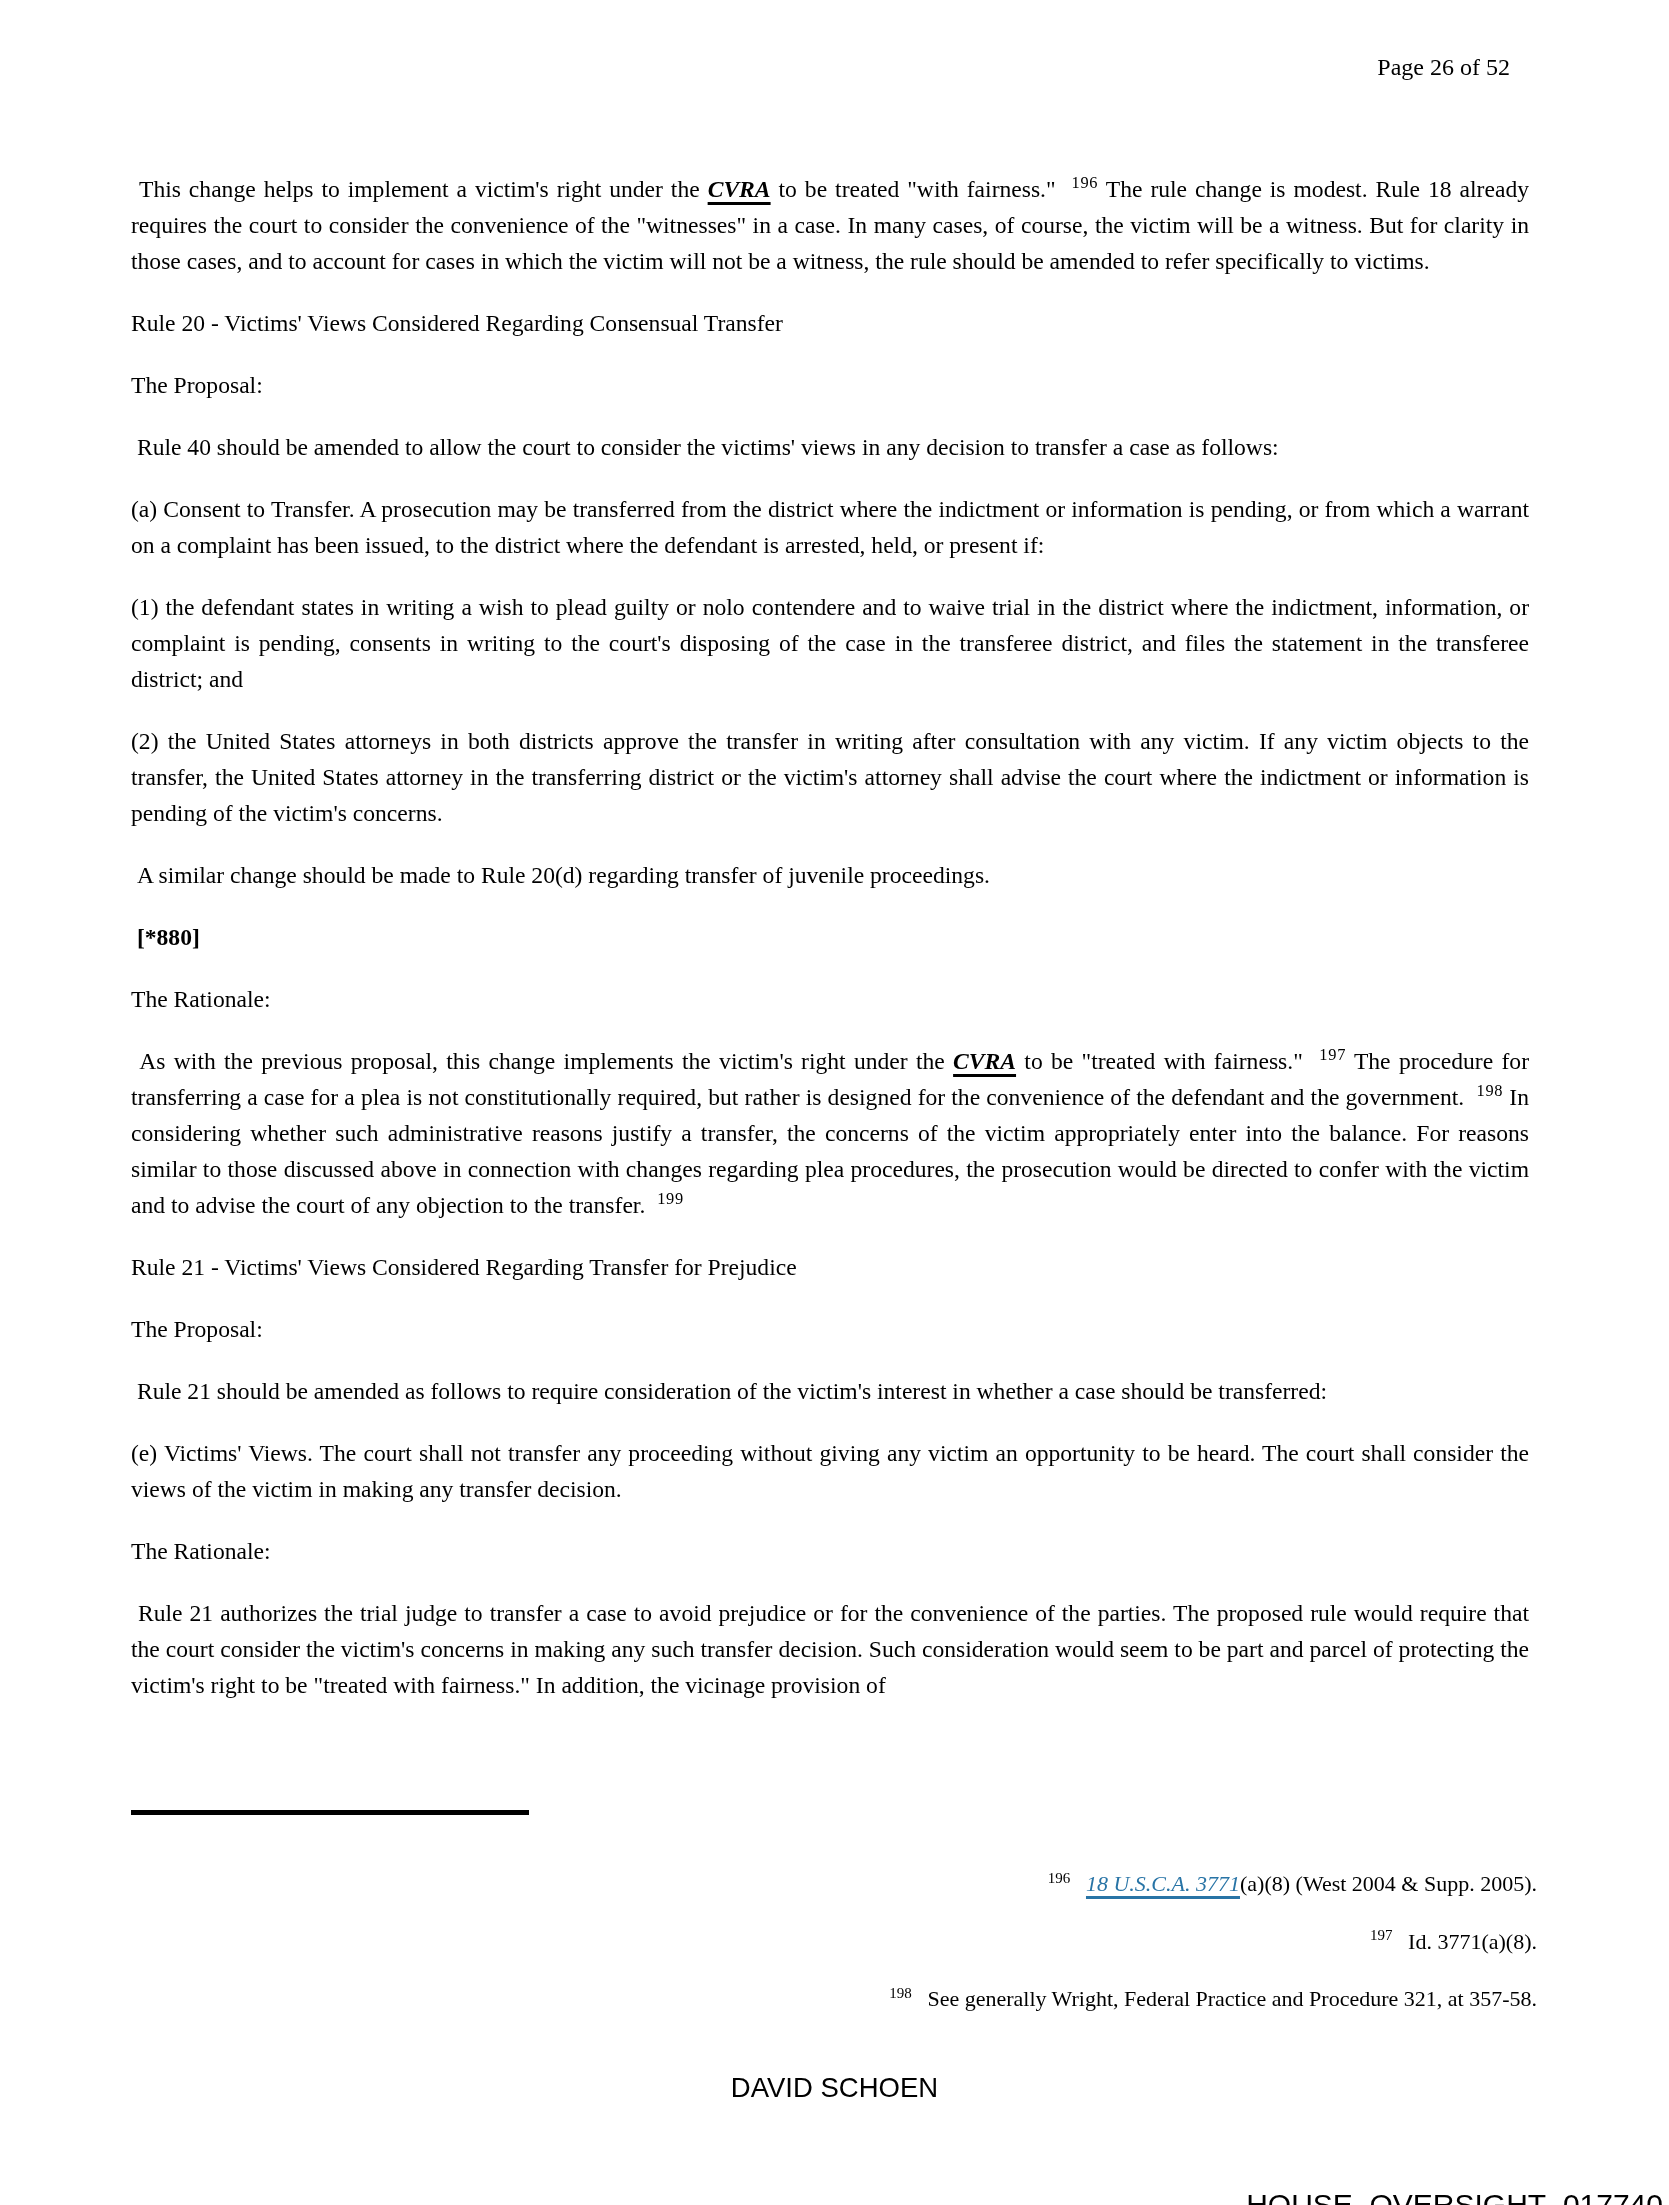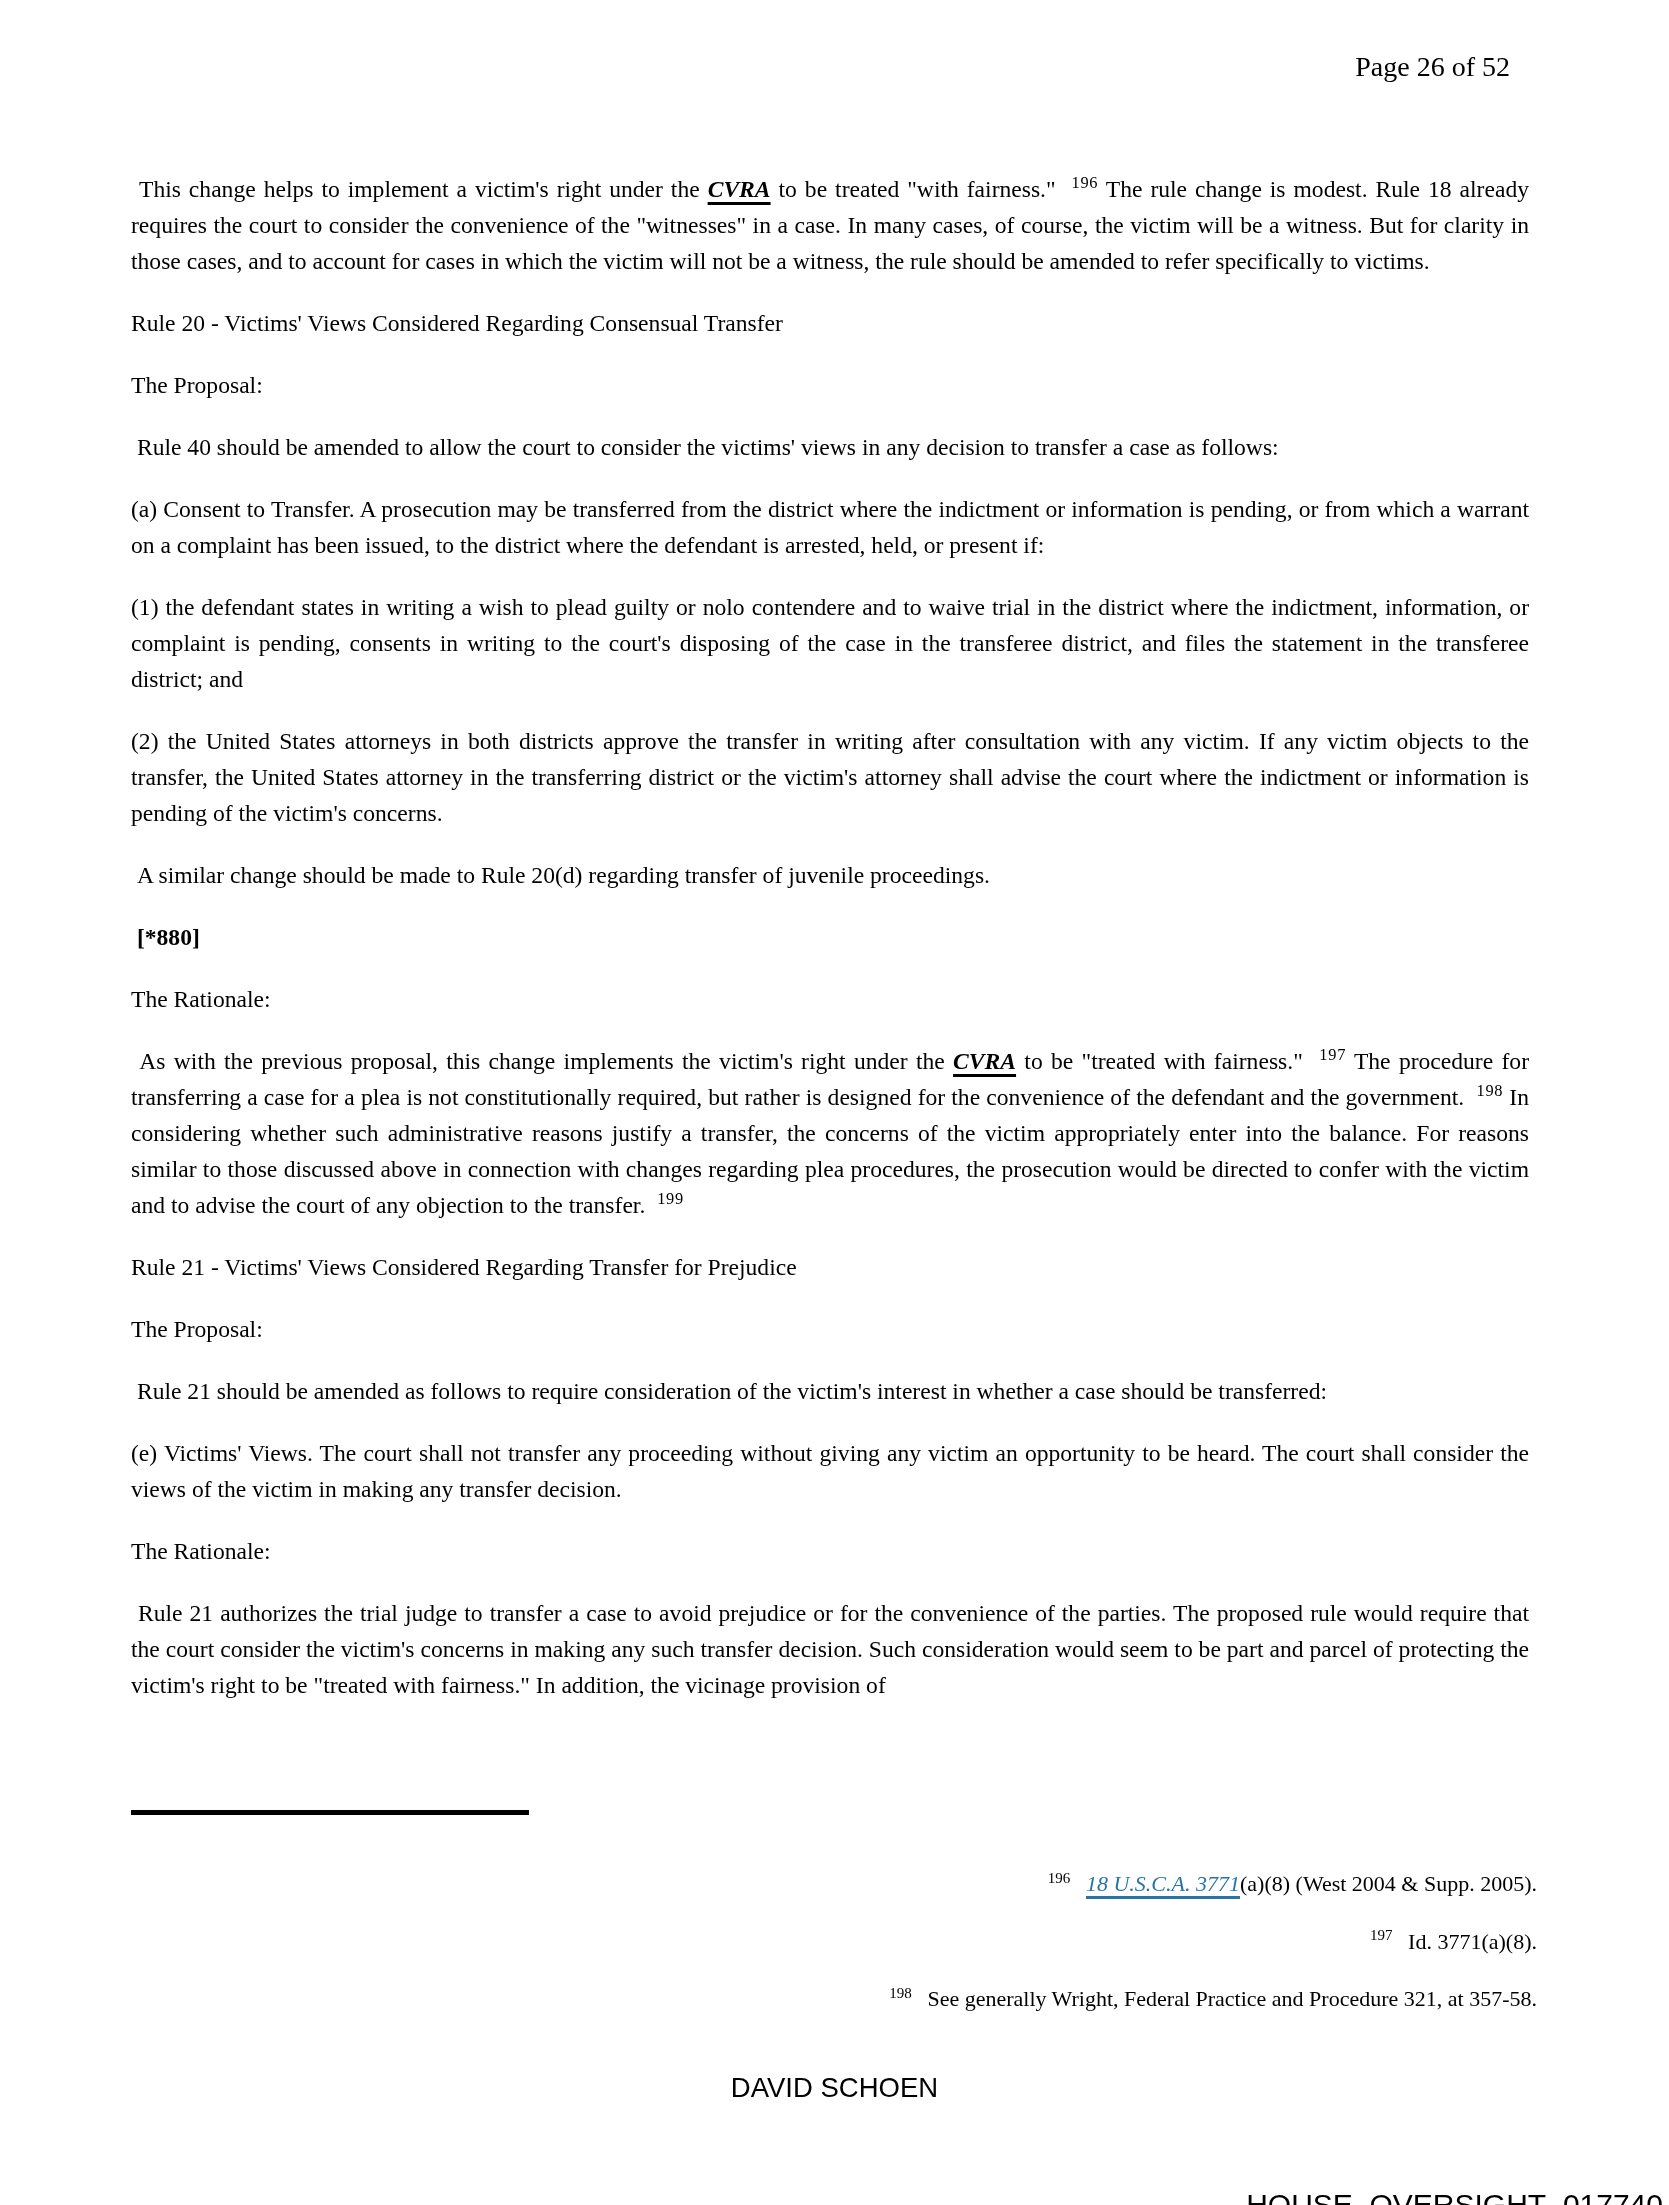--- a/index.html
+++ b/index.html
@@ -13,21 +13,21 @@
     height: 2205px;
     background: #ffffff;
     color: #000000;
     font-family: "Liberation Serif", serif;
     overflow: hidden;
   }
   .page-num {
     position: absolute;
     top: 52px;
     right: 159px;
-    font-size: 28px;
+    font-size: 24px;
     line-height: 30px;
   }
   .citation {
     position: absolute;
     top: 90px;
     left: 0;
     width: 100%;
     text-align: center;
     font-size: 25px;
     line-height: 30px;

